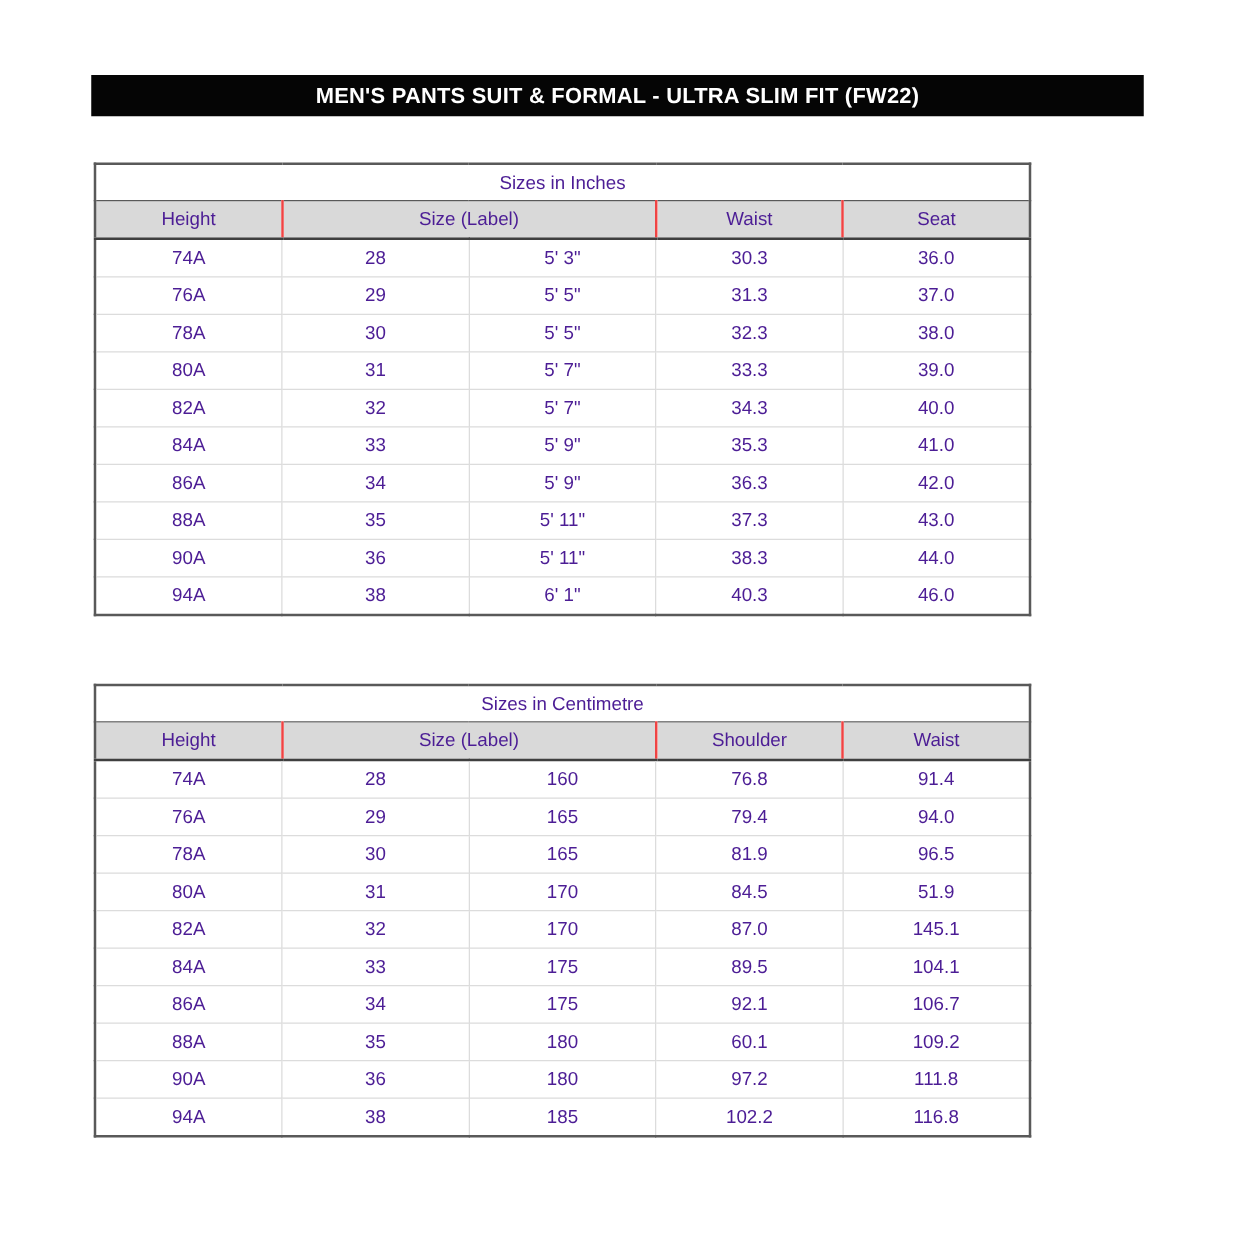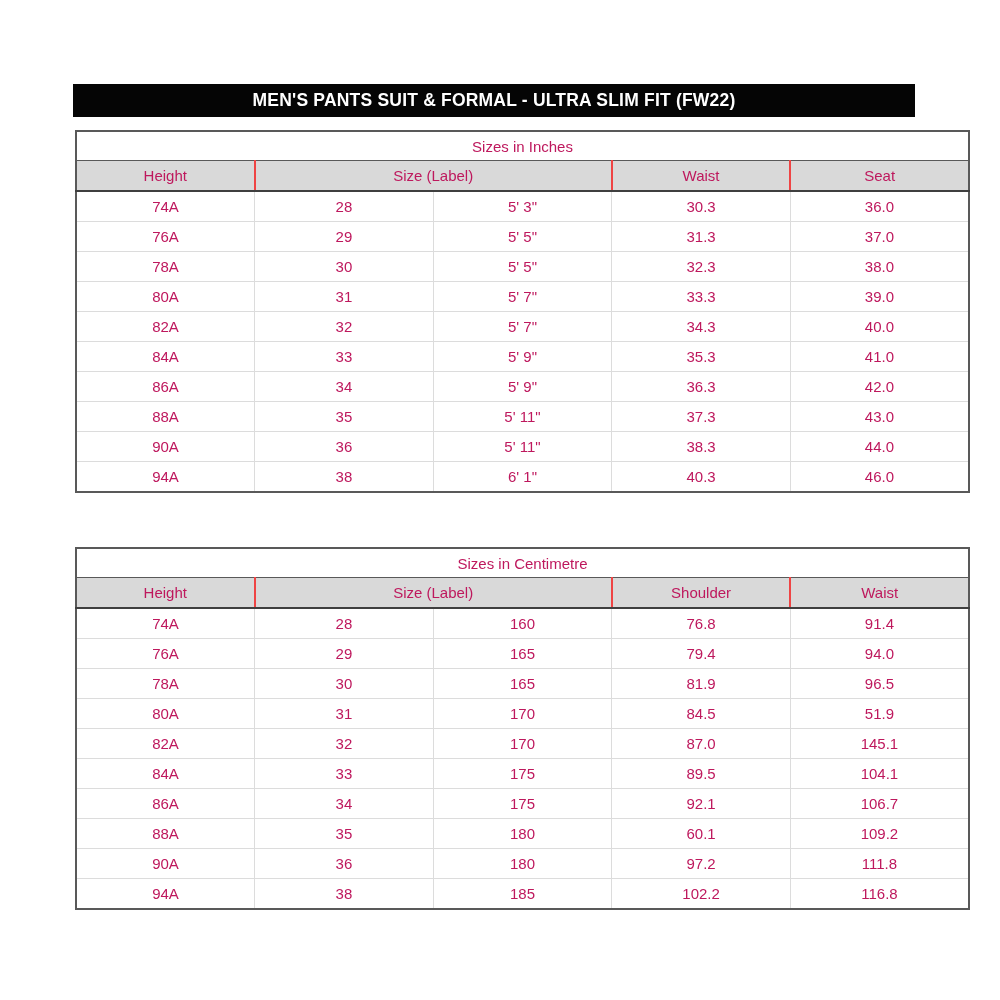--- a/index.html
+++ b/index.html
@@ -11,40 +11,40 @@
   .page {
     position: relative;
     width: 1000px;
     height: 1000px;
     background: #ffffff;
     overflow: hidden;
   }
   .banner {
     position: absolute;
     left: 73px;
-    top: 84px;
+    top: 60px;
     width: 842px;
     height: 33px;
     background: #050505;
     color: #ffffff;
     display: flex;
     align-items: center;
     justify-content: center;
     font-weight: bold;
     font-size: 17.5px;
     letter-spacing: 0.2px;
   }
   table.size-table {
     position: absolute;
     left: 75px;
-    width: 895px;
+    width: 750px;
     border-collapse: collapse;
     table-layout: fixed;
     font-size: 15px;
-    color: #be185d;
+    color: #4c1d95;
     border: 2px solid #595959;
     background: #ffffff;
   }
   #table-inches { top: 130px; }
   #table-cm { top: 547px; padding-left: 12px; }
   .size-table col { width: 20%; }
   .size-table td, .size-table th {
     text-align: center;
     vertical-align: middle;
     font-weight: normal;

